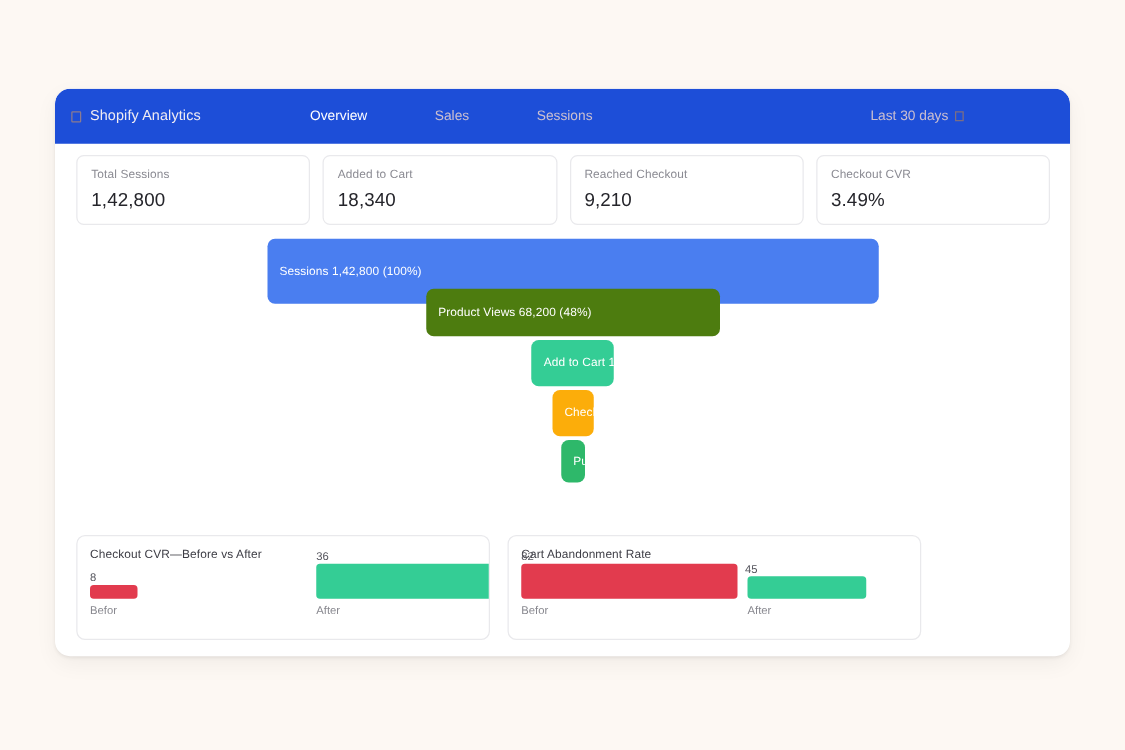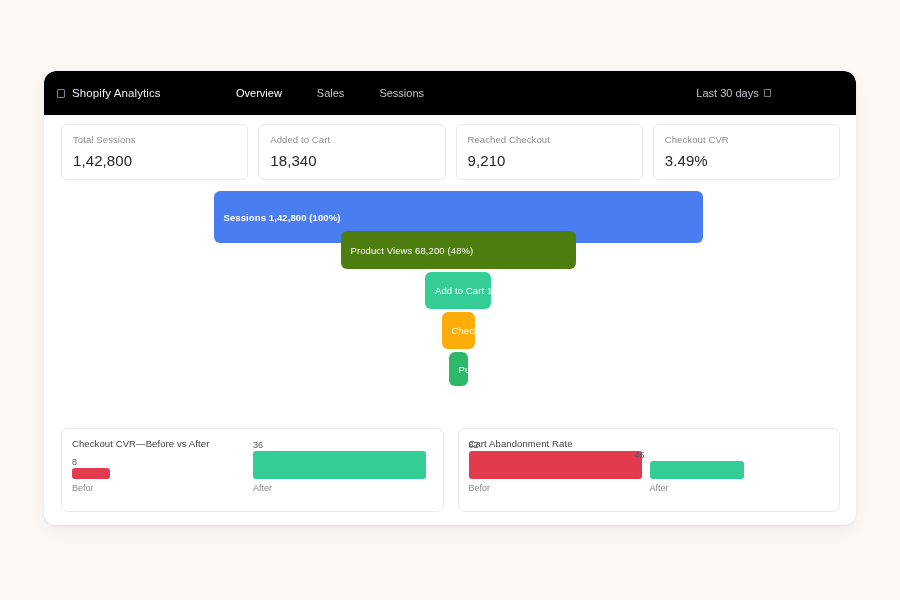--- a/index.html
+++ b/index.html
@@ -28,21 +28,21 @@
     box-shadow: 0 1px 3px rgba(0,0,0,0.07), 0 6px 18px rgba(0,0,0,0.05);
     overflow: hidden;
   }
 
   
   #topbar {
     position: absolute;
     left: 0; top: 0;
     width: 812px;
     height: 44px;
-    background: #000000;
+    background: #1d4ed8;
     border-radius: 12px 12px 0 0;
     display: flex;
     align-items: center;
   }
   .brand {
     display: flex;
     align-items: center;
     gap: 7px;
     margin-left: 13px;
     width: 170px;
@@ -58,22 +58,22 @@
   }
   .brand-name {
     color: #f1ecf2;
     font-size: 11.5px;
     letter-spacing: 0.1px;
     white-space: nowrap;
   }
   .nav {
     display: flex;
     align-items: center;
-    gap: 35px;
-    margin-left: 9px;
+    gap: 54px;
+    margin-left: 21px;
   }
   .nav-item {
     color: #cbbfd0;
     font-size: 11px;
     white-space: nowrap;
     cursor: pointer;
   }
   .nav-item.active { color: #ffffff; }
   .range {
     position: absolute;
@@ -164,21 +164,21 @@
     white-space: nowrap;
     padding-left: 10px;
     letter-spacing: 0.1px;
   }
 
   
   #bottom-row {
     position: absolute;
     left: 17px;
     top: 357px;
-    width: 779px;
+    width: 676px;
     height: 84px;
     display: flex;
     gap: 14px;
   }
   .chart-card {
     flex: 1;
     background: #ffffff;
     border: 1px solid #e9e9ec;
     border-radius: 7px;
     position: relative;
@@ -246,21 +246,21 @@
       <div class="kpi-value">9,210</div>
     </div>
     <div class="kpi-card">
       <div class="kpi-label">Checkout CVR</div>
       <div class="kpi-value">3.49%</div>
     </div>
   </div>
 
   <div id="funnel-section">
     <div id="funnel-stack">
-        <div class="funnel-bar" style="width: 489px; height: 52px; left: 169.5px; top: 0px; background: rgb(74, 126, 240); font-weight: bold;">
+        <div class="funnel-bar" style="width: 489px; height: 52px; left: 169.5px; top: 0px; background: rgb(74, 126, 240);">
           <span class="funnel-text">Sessions 1,42,800  (100%)</span>
         </div>
         <div class="funnel-bar" style="width: 235px; height: 38px; left: 296.5px; top: 40px; background: #4d7c0f;">
           <span class="funnel-text">Product Views 68,200  (48%)</span>
         </div>
         <div class="funnel-bar" style="width: 66px; height: 37px; left: 381px; top: 81px; background: rgb(52, 205, 149);">
           <span class="funnel-text">Add to Cart  18,340  (13%)</span>
         </div>
         <div class="funnel-bar" style="width: 33px; height: 37px; left: 397.5px; top: 121px; background: rgb(252, 173, 10);">
           <span class="funnel-text">Checkout 9,210  (6%)</span>
@@ -282,20 +282,20 @@
           <div class="hbar" style="left: 191px; top: 22px; width: 173px; height: 28px; background: rgb(52, 205, 149);"></div>
           <div class="hbar-cat" style="left: 191px; top: 54px;">After</div>
         </div>
     </div>
     <div class="chart-card">
       <div class="chart-title">Cart Abandonment Rate</div>
       <div class="hbar-wrap">
           <div class="hbar-value" style="left: 10px; top: 11px;">82</div>
           <div class="hbar" style="left: 10px; top: 22px; width: 173px; height: 28px; background: rgb(226, 59, 78);"></div>
           <div class="hbar-cat" style="left: 10px; top: 54px;">Befor</div>
-          <div class="hbar-value" style="left: 176px; top: 20.9268px;">45</div>
+          <div class="hbar-value" style="left: 189px; top: 20.9268px;">45</div>
           <div class="hbar" style="left: 191px; top: 31.9268px; width: 94.939px; height: 18.0732px; background: rgb(52, 205, 149);"></div>
           <div class="hbar-cat" style="left: 191px; top: 54px;">After</div>
         </div>
     </div>
   </div>
 
 </div>
 
 </body></html>

